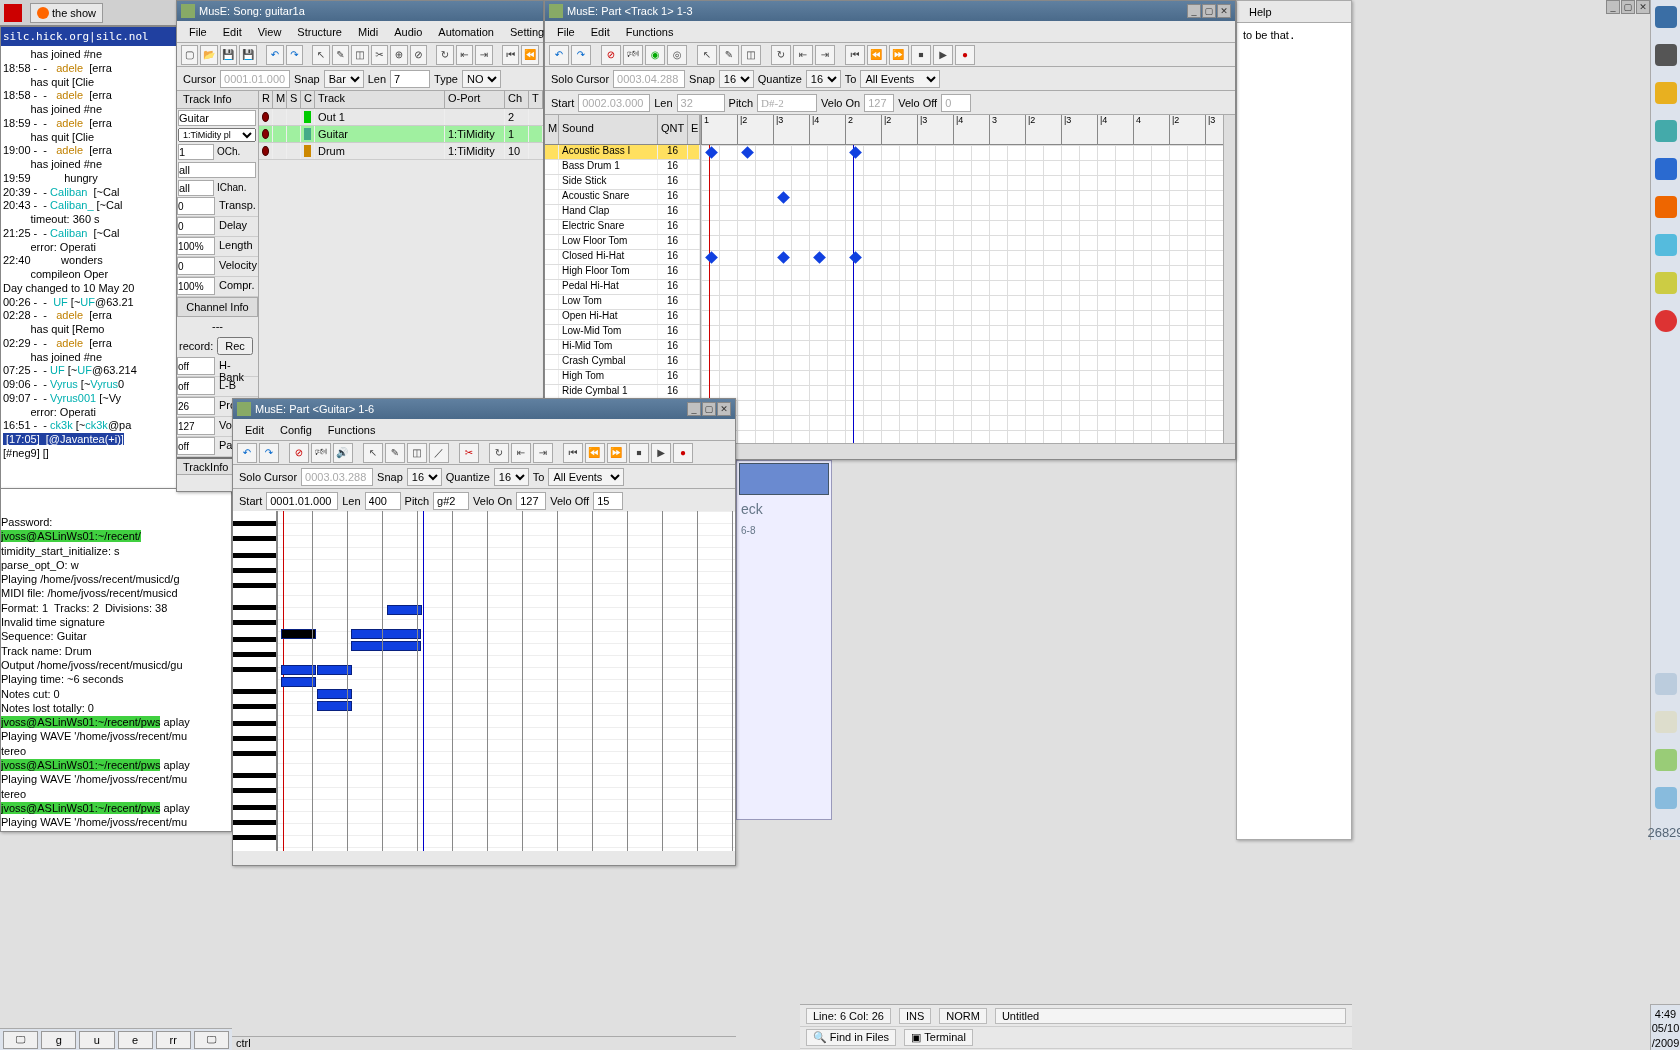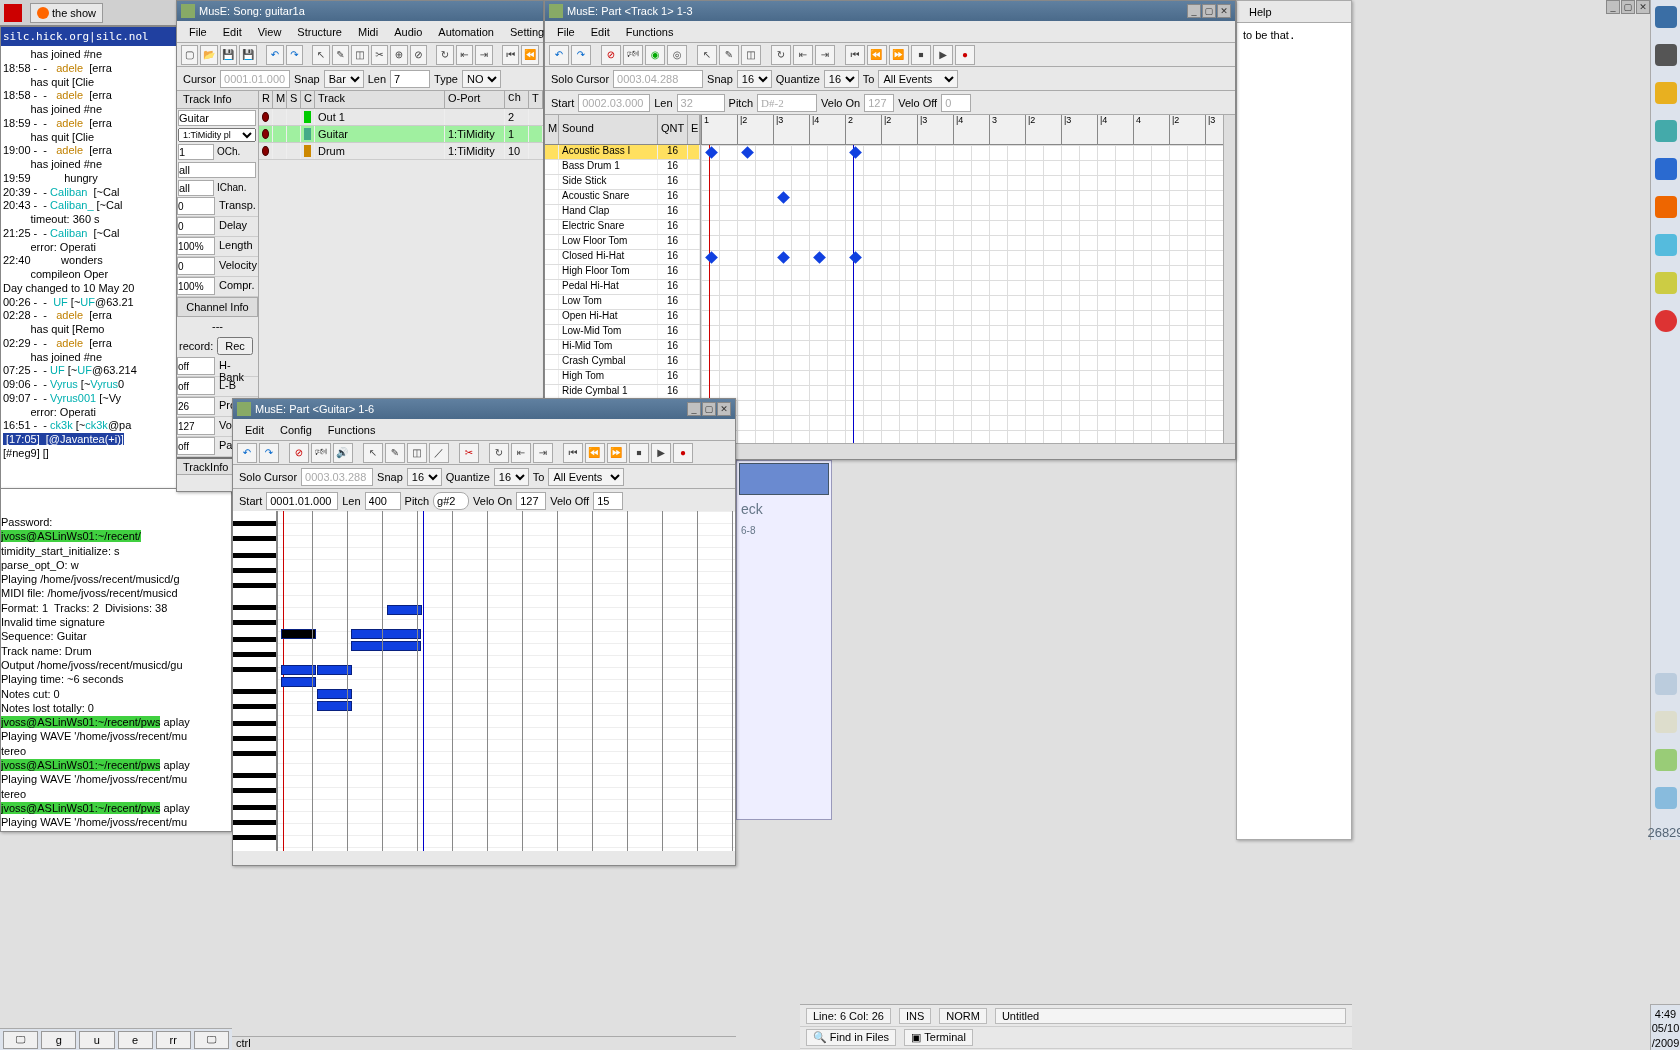--- a/index.html
+++ b/index.html
@@ -319,21 +319,21 @@
       <div class="trackinfo-hdr" style="border-top:2px solid #737373">TrackInfo</div>
     </div>
     <div style="flex:1">
       <div class="trackhead" id="trackhead">
           <div style="width: 14px;">R</div>
           <div style="width: 14px;">M</div>
           <div style="width: 14px;">S</div>
           <div style="width: 14px;">C</div>
           <div style="width: auto; flex: 1 1 0%;">Track</div>
           <div style="width: 60px;">O-Port</div>
-          <div style="width: 24px; font-family: Liberation Mono, monospace;">Ch</div>
+          <div style="width: 24px;">Ch</div>
           <div style="width: 14px;">T</div>
         </div>
       <div id="trackrows">
           <div class="trackrow">
             <div style="width:14px">
               <span class="recdot"></span>
             </div>
             <div style="width:14px"></div>
             <div style="width:14px"></div>
             <div style="width:14px">
@@ -411,21 +411,21 @@
     <div class="sep"></div>
     <div class="tbtn">⏮</div>
     <div class="tbtn">⏪</div>
     <div class="tbtn">⏩</div>
     <div class="tbtn">⏹</div>
     <div class="tbtn">▶</div>
     <div class="tbtn red">●</div>
   </div>
   <div class="toolbar">
     <label>Solo Cursor</label>
-    <input type="text" style="width: 90px; color: rgb(170, 170, 170);" value="0003.04.288">
+    <input type="text" style="width: 72px; color: rgb(170, 170, 170);" value="0003.04.288">
     <label>Snap</label>
     <select><option>16</option></select>
     <label>Quantize</label>
     <select><option>16</option></select>
     <label>To</label>
     <select style="width:80px"><option>All Events</option></select>
   </div>
   <div class="toolbar">
     <label>Start</label>
     <input type="text" style="width: 72px; color: rgb(170, 170, 170);" value="0002.03.000">
@@ -637,21 +637,21 @@
     <select><option>16</option></select>
     <label>To</label>
     <select style="width:76px"><option>All Events</option></select>
   </div>
   <div class="toolbar">
     <label>Start</label>
     <input type="text" style="width: 72px;" value="0001.01.000">
     <label>Len</label>
     <input type="text" style="width: 36px;" value="400">
     <label>Pitch</label>
-    <input type="text" style="width: 36px; border-radius: 8px;" value="g#2">
+    <input type="text" style="width: 36px;" value="g#2">
     <label>Velo On</label>
     <input type="text" style="width: 30px;" value="127">
     <label>Velo Off</label>
     <input type="text" style="width: 30px;" value="15">
   </div>
   <div class="pianobody">
     <div class="pianokeys"></div>
     <div class="pianogrid" id="pianogrid">
       <div class="playhead" style="left:6px"></div>
       <div class="loopmark" style="left:146px"></div>

